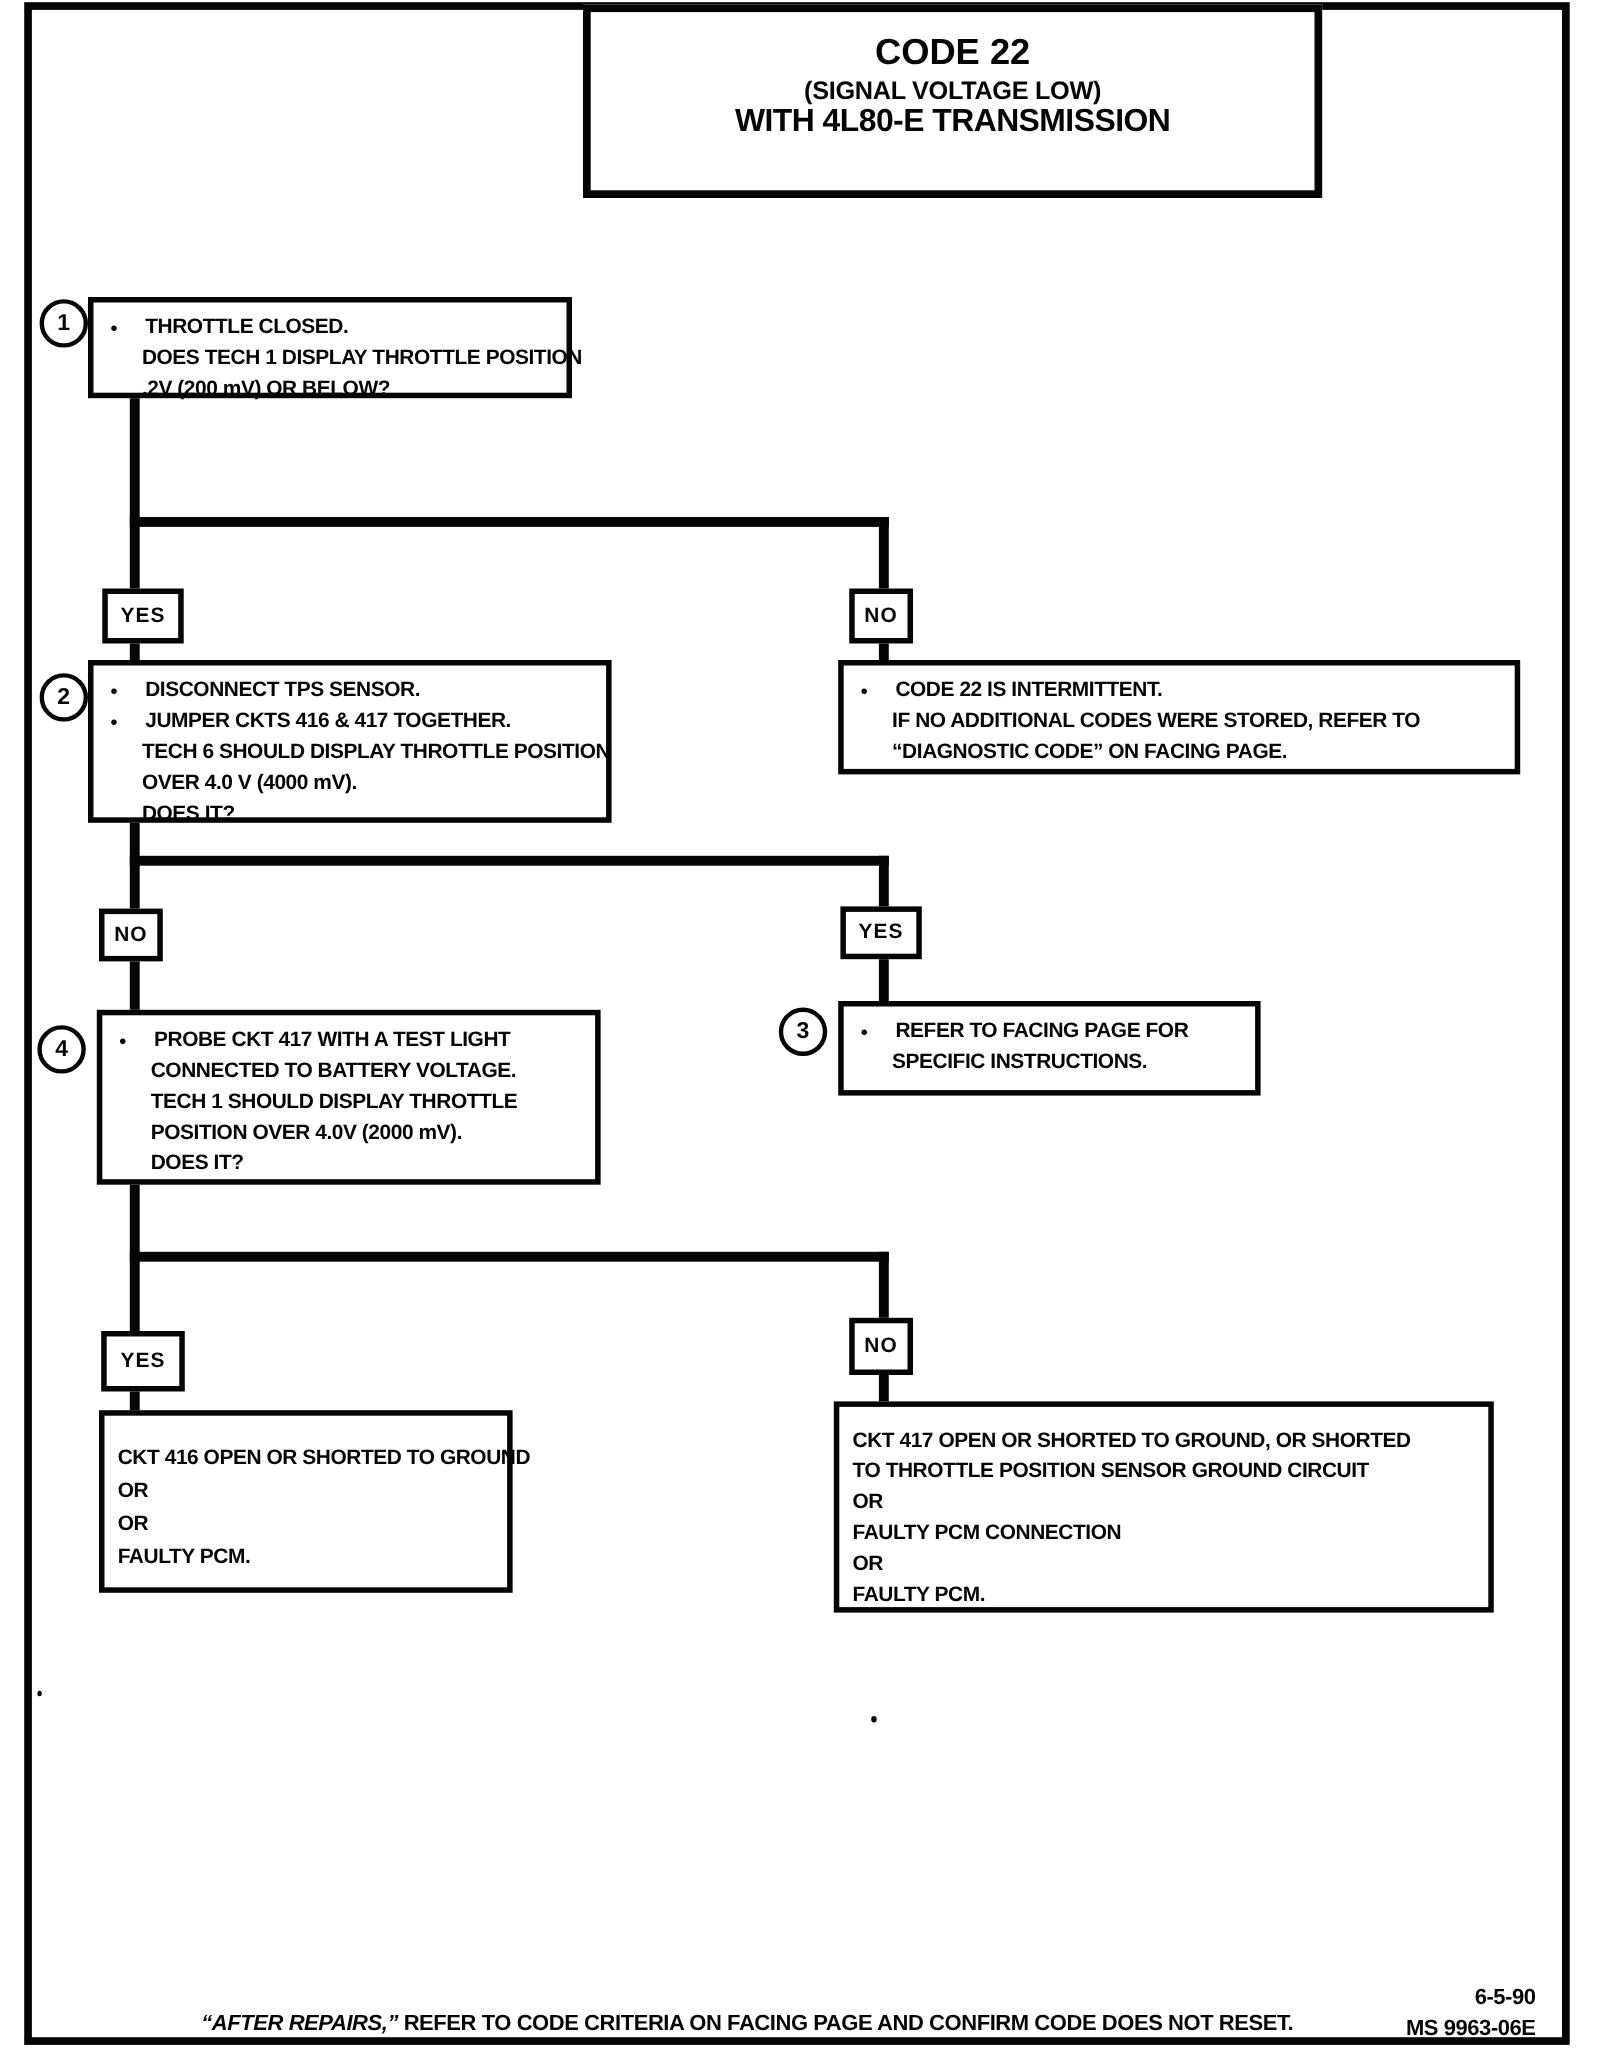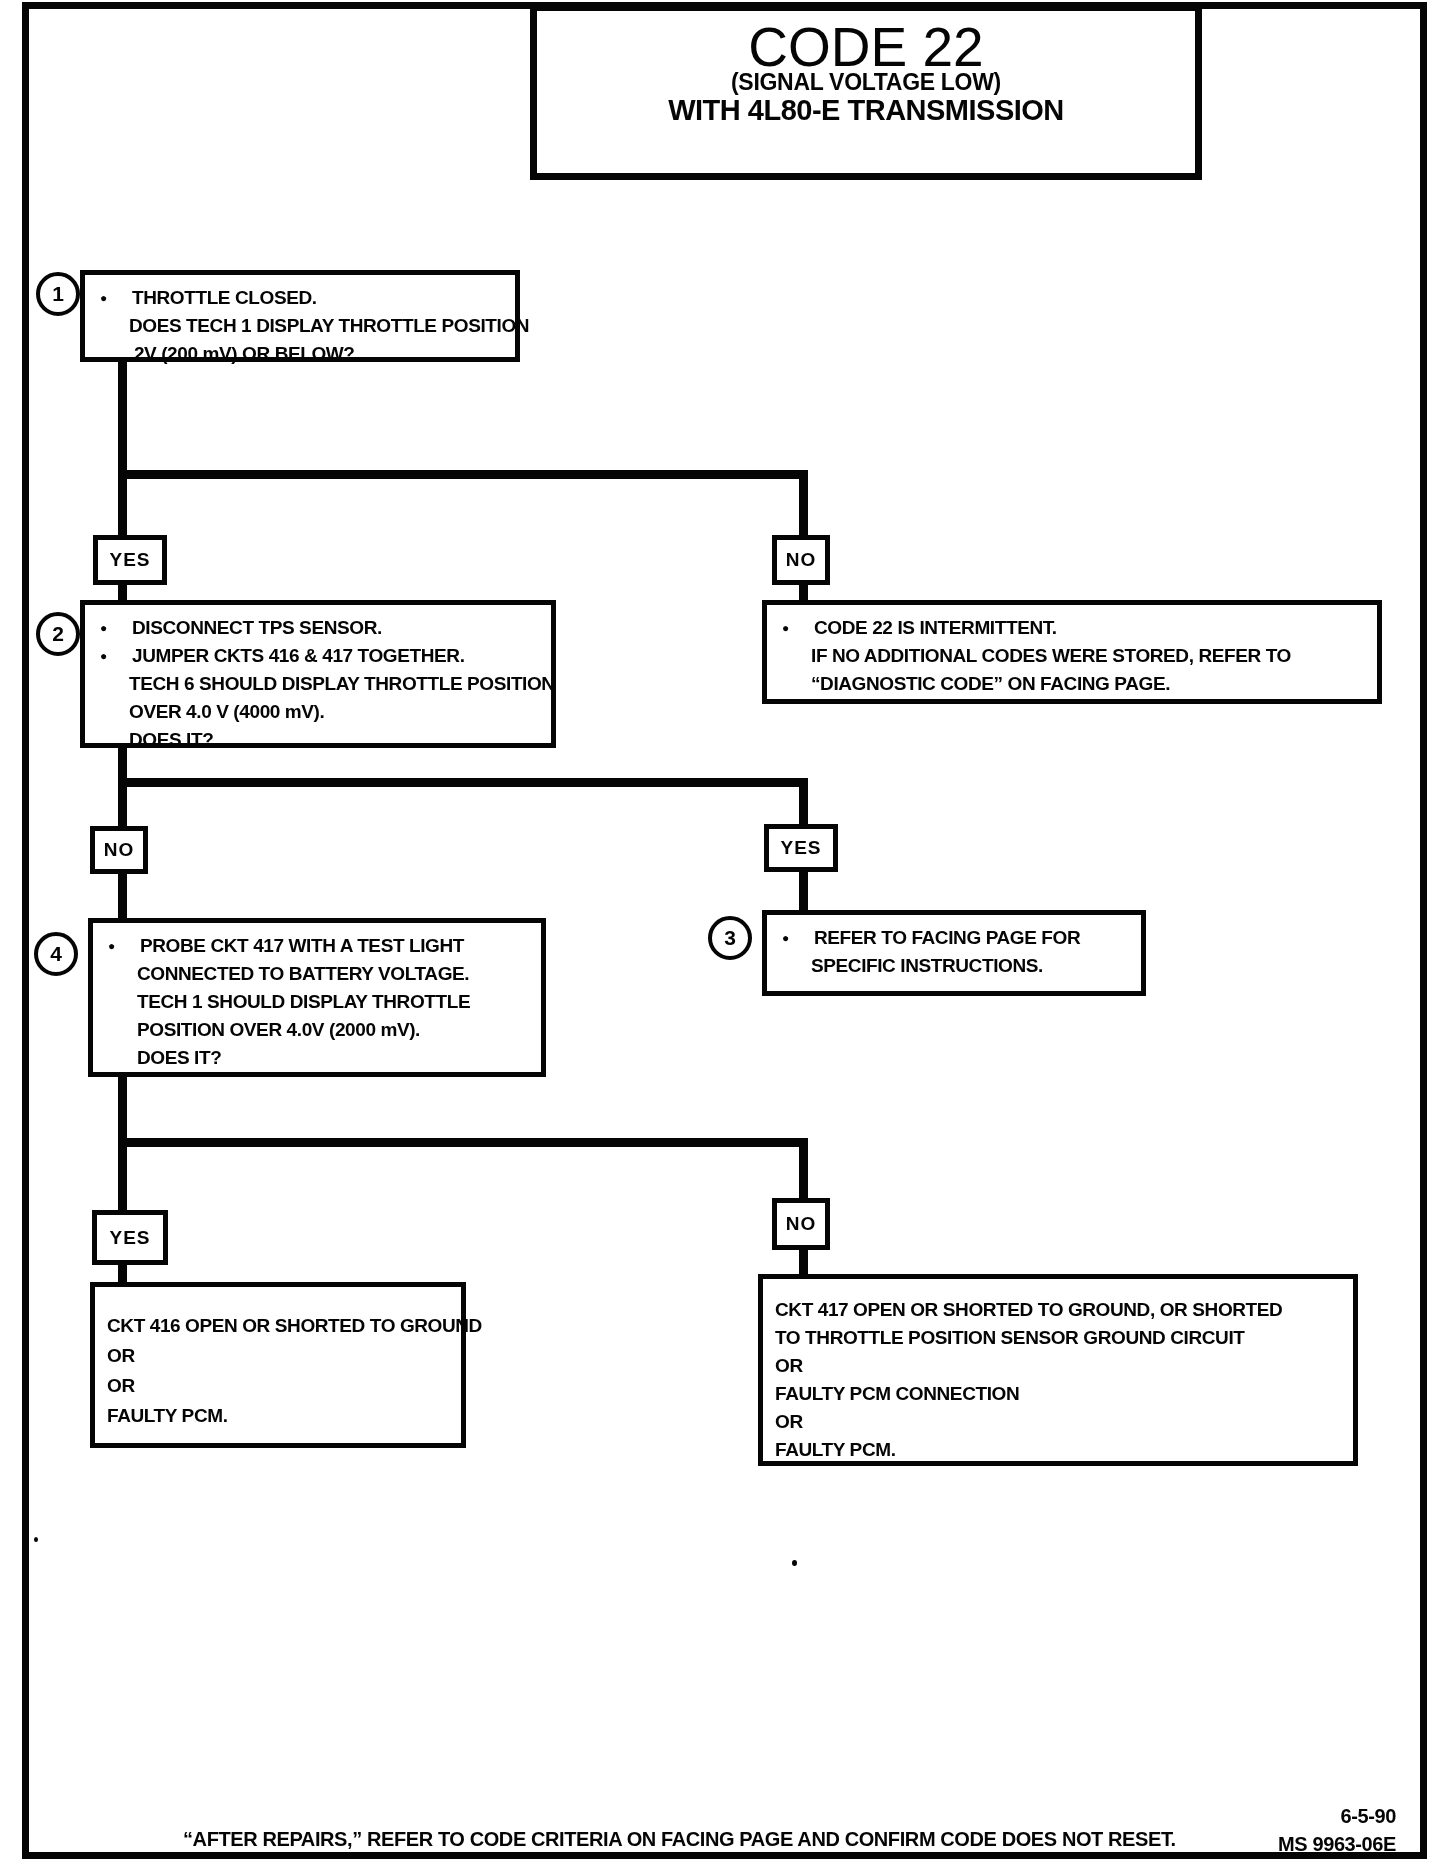--- a/index.html
+++ b/index.html
@@ -10,21 +10,21 @@
   .frame{
     position:absolute;left:22px;top:2px;width:1405px;height:1857px;
     border:7px solid #050505;box-sizing:border-box;background:transparent;
   }
   .title-box{
     position:absolute;left:530px;top:4px;width:672px;height:176px;
     border:7px solid #050505;box-sizing:border-box;background:#fff;
     display:flex;flex-direction:column;align-items:center;justify-content:flex-start;
     text-align:center;
   }
-  .t-code{font-size:55px;font-weight:400;letter-spacing:0px;margin-top:14px;line-height:44px;}
+  .t-code{font-size:33px;font-weight:700;letter-spacing:0px;margin-top:14px;line-height:44px;}
   .t-sub1{font-size:29px;font-weight:700;letter-spacing:-0.5px;margin-top:9px;line-height:30px;white-space:nowrap;}
   .t-sub2{font-size:23px;font-weight:700;letter-spacing:-0.3px;line-height:26px;}
   .t-sub3{font-size:29px;font-weight:700;letter-spacing:-0.5px;line-height:31px;}
   .node{
     position:absolute;border:5px solid #050505;box-sizing:border-box;background:#fff;
     padding:9px 12px 6px 12px;
   }
   .line{
     font-size:19px;font-weight:700;line-height:28px;letter-spacing:-0.4px;
     white-space:nowrap;color:#050505;
@@ -40,21 +40,21 @@
   .circle{
     position:absolute;width:44px;height:44px;border:4px solid #050505;border-radius:50%;
     box-sizing:border-box;display:flex;align-items:center;justify-content:center;
     font-size:21px;font-weight:700;background:#fff;
   }
   .conn{position:absolute;background:#050505;}
   .footer-note{
     position:absolute;left:183px;top:1828px;font-size:20px;font-weight:700;
     letter-spacing:-0.4px;white-space:nowrap;
   }
-  .footer-note .it{margin-top:32px;}
+  .footer-note .it{font-style:italic;margin-top:32px;}
   .footer-meta{
     position:absolute;left:1240px;top:1802px;width:156px;text-align:right;
     font-size:20px;font-weight:700;line-height:28px;letter-spacing:-0.4px;
   }
   .speck{position:absolute;background:#050505;border-radius:50%;}
 </style>
 </head>
 <body>
 
 <div id="page">

